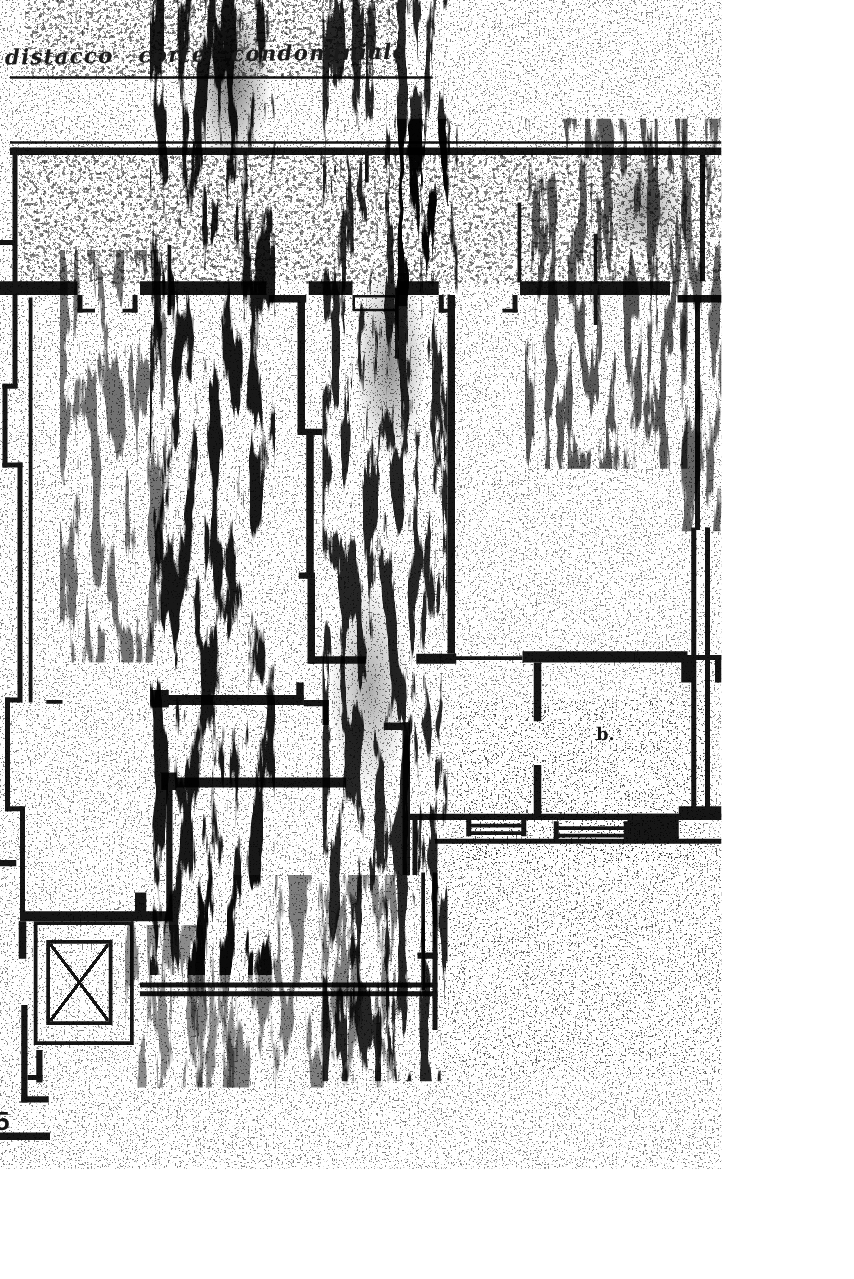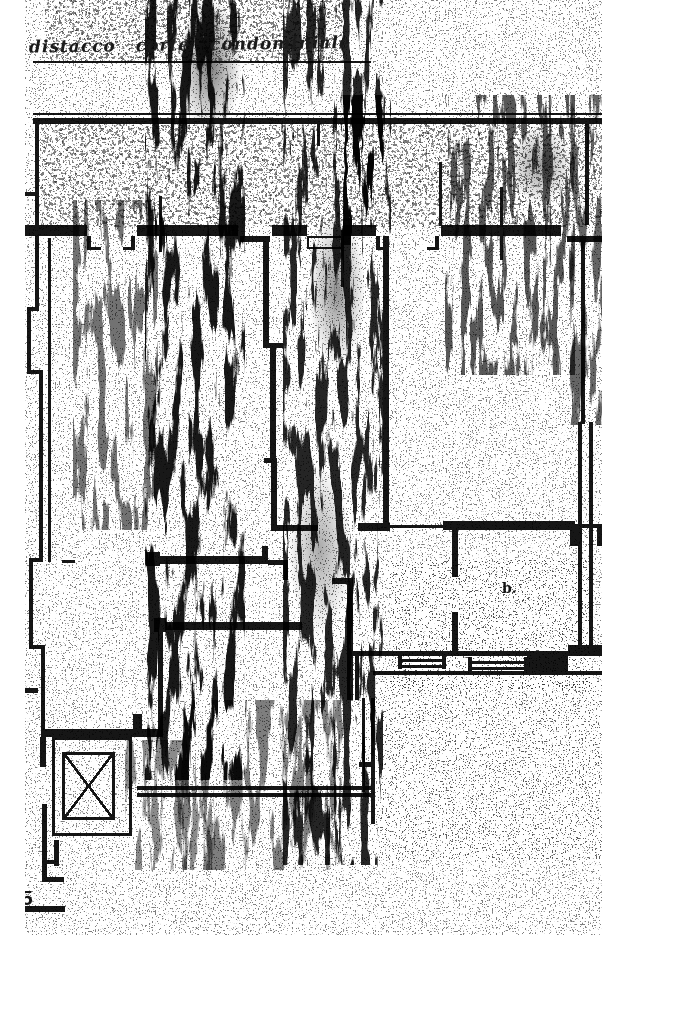--- a/index.html
+++ b/index.html
@@ -1,17 +1,17 @@
 <!DOCTYPE html>
 <html><head>
 <meta charset="utf-8">
 <style>
   html,body{margin:0;padding:0;background:#fff;}
   .page{position:relative;width:577px;height:1023px;background:#ffffff;overflow:hidden;
-        font-family:"DejaVu Sans", sans-serif;margin-left:25px;}
+        font-family:"DejaVu Sans", sans-serif;}
   .w{position:absolute;background:#161616;}
   .gray{position:absolute;background:#a9a9a9;}
   .title{position:absolute;left:4px;top:34px;width:360px;white-space:nowrap;
          font-family:"DejaVu Serif", serif;font-style:italic;font-weight:bold;
          font-size:17px;letter-spacing:1px;word-spacing:13px;color:#1b1b1b;
          transform:rotate(-0.8deg);z-index:4;}
   .room-label{position:absolute;left:477px;top:580px;font-family:"DejaVu Serif", serif;
          font-weight:bold;font-size:14px;color:#141414;z-index:4;}
   .margin-number{position:absolute;left:-4px;top:886px;font-family:"Liberation Sans", sans-serif;
          font-weight:bold;font-size:21px;color:#141414;z-index:4;}

